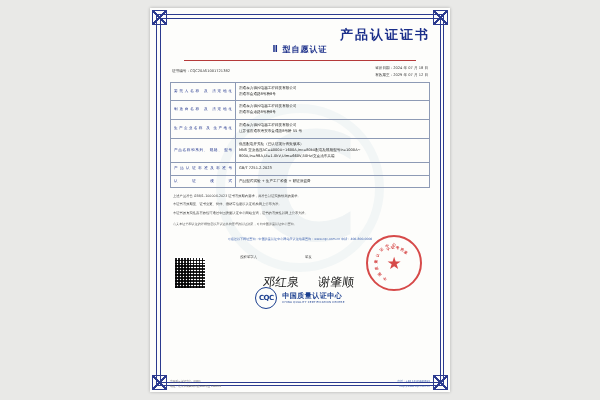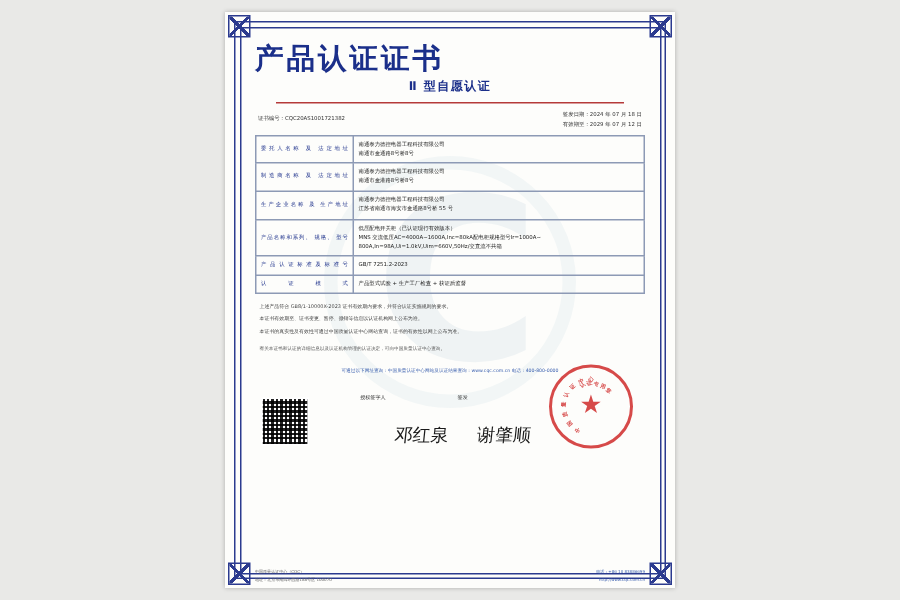--- a/index.html
+++ b/index.html
@@ -46,22 +46,22 @@
   }
   .wm-ring{
     position:absolute;left:50%;top:47%;transform:translate(-50%,-50%);
     width:150px;height:150px;border:9px solid rgba(120,160,190,.08);
     border-radius:50%;
   }
 
   .content{position:absolute;left:20px;top:16px;right:20px;bottom:14px;}
 
   .title{
-    text-align:left;color:#1b2f8a;font-weight:bold;
-    font-size:19px;letter-spacing:2px;margin-top:2px;
+    text-align:right;color:#1b2f8a;font-weight:bold;
+    font-size:13px;letter-spacing:2px;margin-top:2px;
   }
   .subtitle{
     text-align:center;color:#1b2f8a;font-weight:bold;
     font-size:8px;letter-spacing:1px;margin-top:0;
   }
   .redline{
     height:1px;background:#b53a3a;margin:5px 14px 0 14px;
   }
 
   .meta{
@@ -267,20 +267,27 @@
             <span style="transform: rotate(0deg) translate(-50%, -20px);">心</span>
             <span style="transform: rotate(145deg) translate(-50%, 17px) rotate(180deg);">认</span>
             <span style="transform: rotate(162.5deg) translate(-50%, 17px) rotate(180deg);">证</span>
             <span style="transform: rotate(180deg) translate(-50%, 17px) rotate(180deg);">专</span>
             <span style="transform: rotate(197.5deg) translate(-50%, 17px) rotate(180deg);">用</span>
             <span style="transform: rotate(215deg) translate(-50%, 17px) rotate(180deg);">章</span>
           </div>
       </div>
     </div>
 
+    <div class="cqc-row">
+      <div class="cqc-badge">CQC</div>
+      <div class="cqc-names">
+        <div class="cqc-cn">中国质量认证中心</div>
+        <div class="cqc-en">CHINA QUALITY CERTIFICATION CENTRE</div>
+      </div>
+    </div>
 
   </div>
 
   <div class="bottombar">
     <div class="l" style="white-space:pre-line">中国质量认证中心（CQC）
 地址：北京市南四环西路188号区 100070</div>
     <div class="r" style="white-space:pre-line">电话：+86 10 83886699
 http://www.cqc.com.cn</div>
   </div>
 

